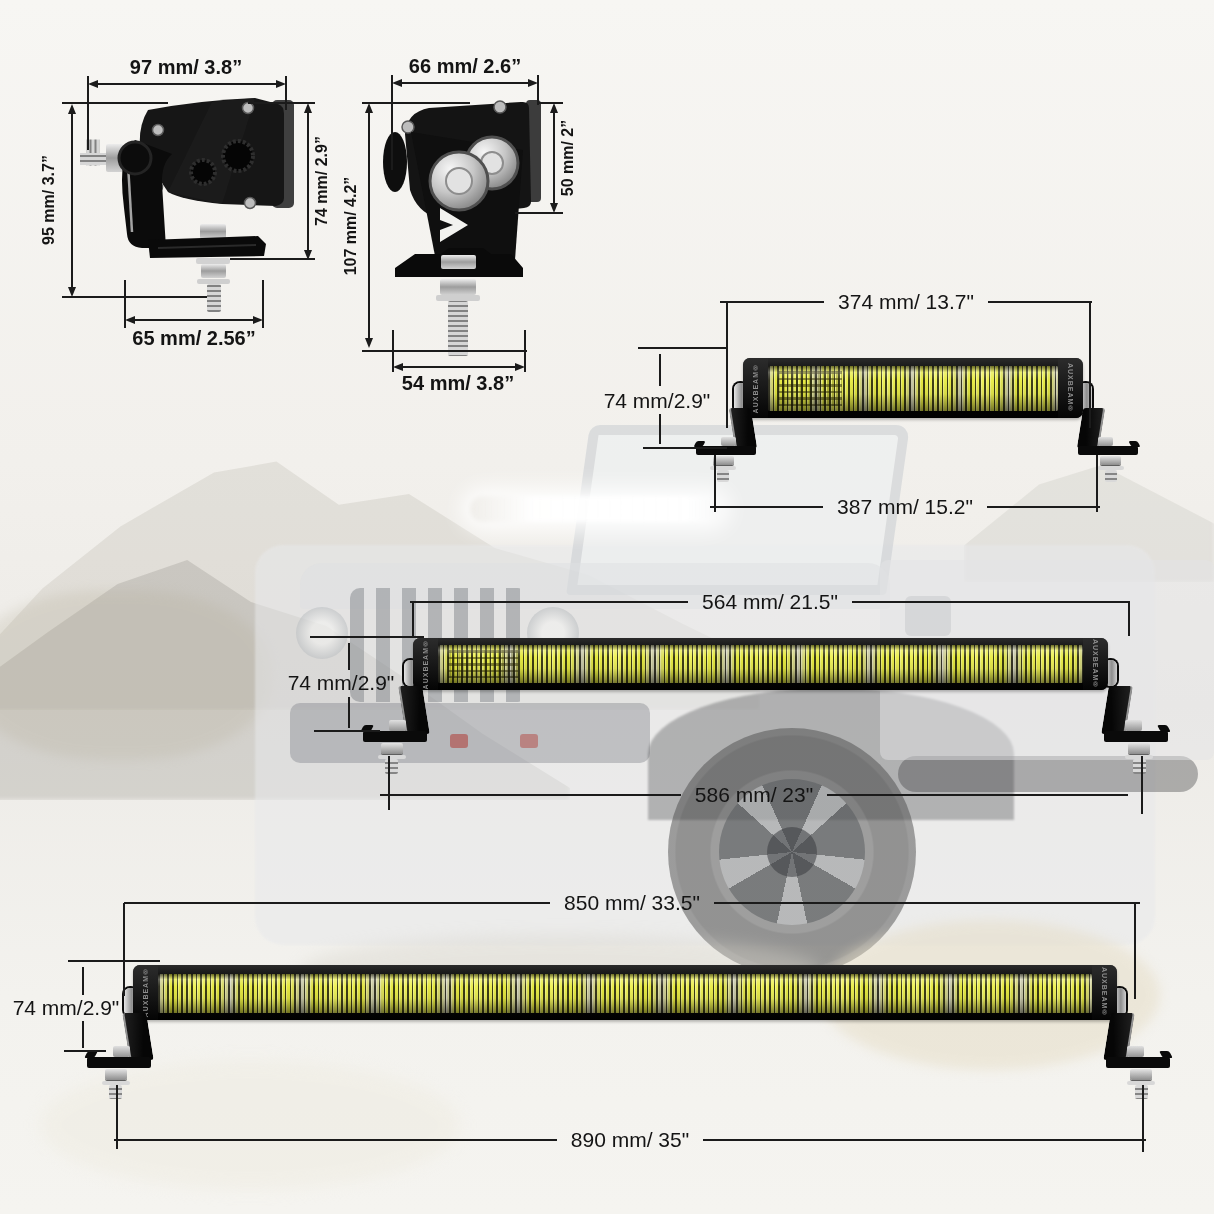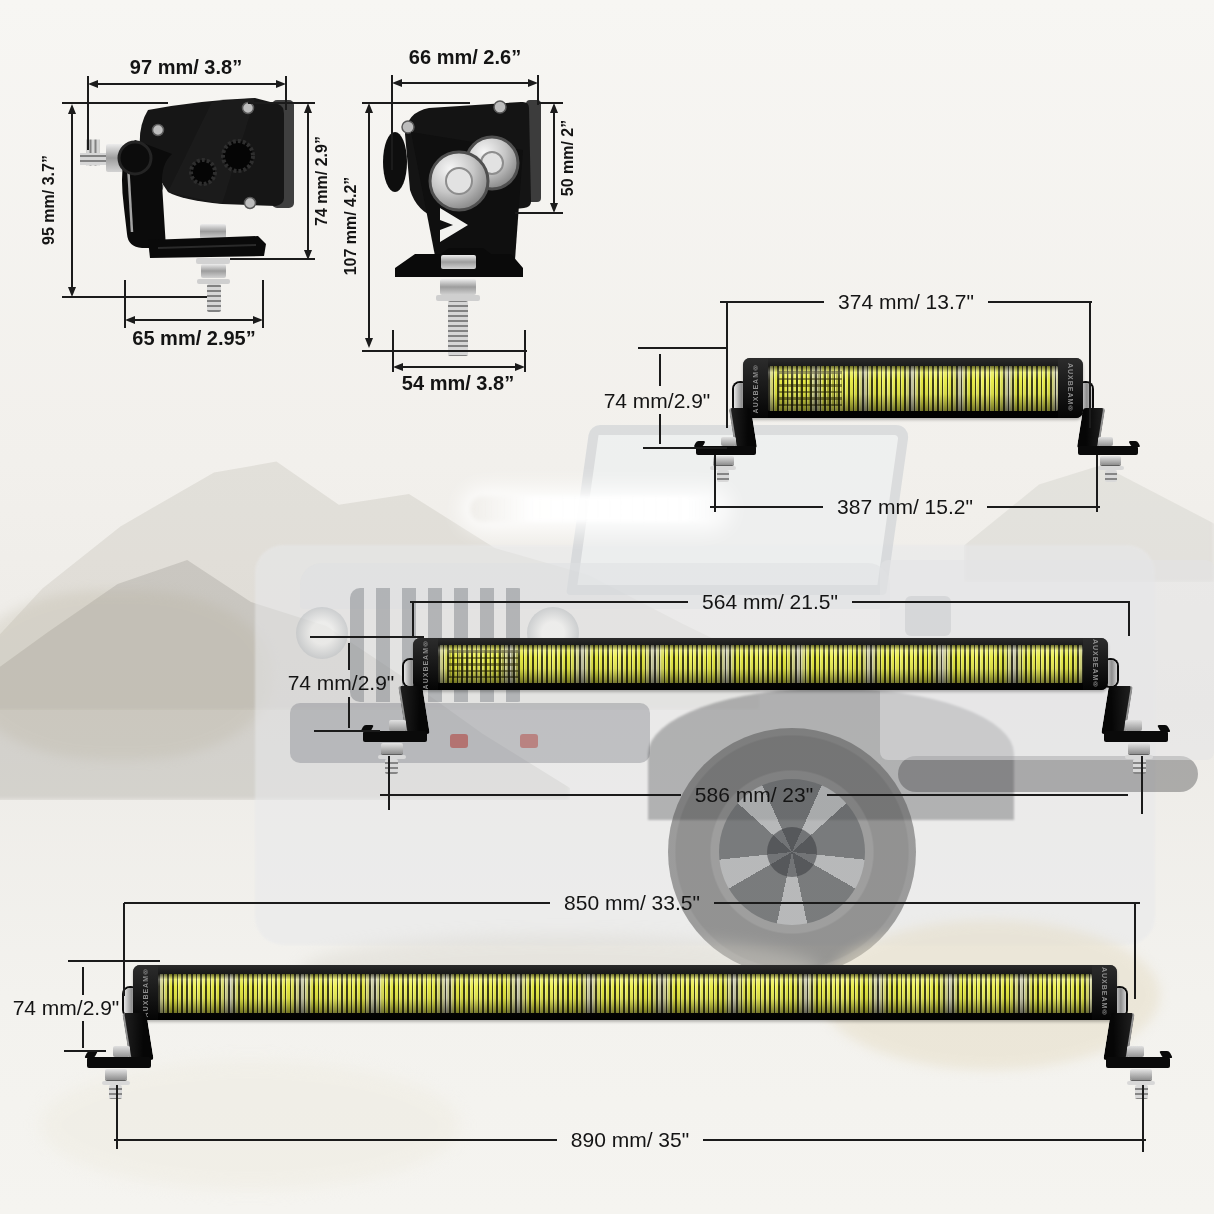--- a/index.html
+++ b/index.html
@@ -152,21 +152,21 @@
     </div>
   <div class="tickh" style="left:248px;top:102px;width:67px;"></div>
   <div class="tickh" style="left:230px;top:258px;width:85px;"></div>
   <div class="vlabel" style="left:322px;top:181px;">74 mm/ 2.9”</div>
 
   <div class="dima-h" style="left:125px;top:315px;width:138px;">
       <i class="ln"></i>
     </div>
   <div class="tickv" style="left:124px;top:280px;height:48px;"></div>
   <div class="tickv" style="left:262px;top:280px;height:48px;"></div>
-  <div class="hlabel" style="left:194px;top:338px;">65 mm/ 2.95”</div>
+  <div class="hlabel" style="left:194px;top:338px;">65 mm/ 2.56”</div>
 
   <svg style="position:absolute;left:383px;top:92px;" width="180" height="270" viewBox="0 0 180 270">
     <defs>
       <linearGradient id="silvB" x1="0" y1="0" x2="0" y2="1">
         <stop offset="0" stop-color="#ececec"></stop>
           <stop offset=".5" stop-color="#9d9d9d"></stop>
           <stop offset="1" stop-color="#d2d2d2"></stop>
       </linearGradient>
       <radialGradient id="chromeB" cx=".35" cy=".3" r=".9">
         <stop offset="0" stop-color="#f7f7f7"></stop>
@@ -198,21 +198,21 @@
     <rect x="57" y="187" width="36" height="16" rx="2" fill="url(#silvB)"></rect>
     <rect x="53" y="203" width="44" height="6" rx="2" fill="#cfcfcf"></rect>
     <rect x="65" y="209" width="20" height="55" rx="2" fill="url(#thrB)"></rect>
   </svg>
 
   <div class="dima-h" style="left:392px;top:78px;width:146px;">
       <i class="ln"></i>
     </div>
   <div class="tickv" style="left:391px;top:75px;height:95px;"></div>
   <div class="tickv" style="left:537px;top:75px;height:30px;"></div>
-  <div class="hlabel" style="left:465px;top:57px;">66 mm/ 2.6”</div>
+  <div class="hlabel" style="left:465px;top:66px;">66 mm/ 2.6”</div>
 
   <div class="dima-v" style="left:364px;top:103px;height:245px;">
       <i class="ln"></i>
     </div>
   <div class="tickh" style="left:362px;top:102px;width:108px;"></div>
   <div class="tickh" style="left:362px;top:350px;width:165px;"></div>
   <div class="vlabel" style="left:351px;top:226px;">107 mm/ 4.2”</div>
 
   <div class="dima-v" style="left:549px;top:103px;height:110px;">
       <i class="ln"></i>

